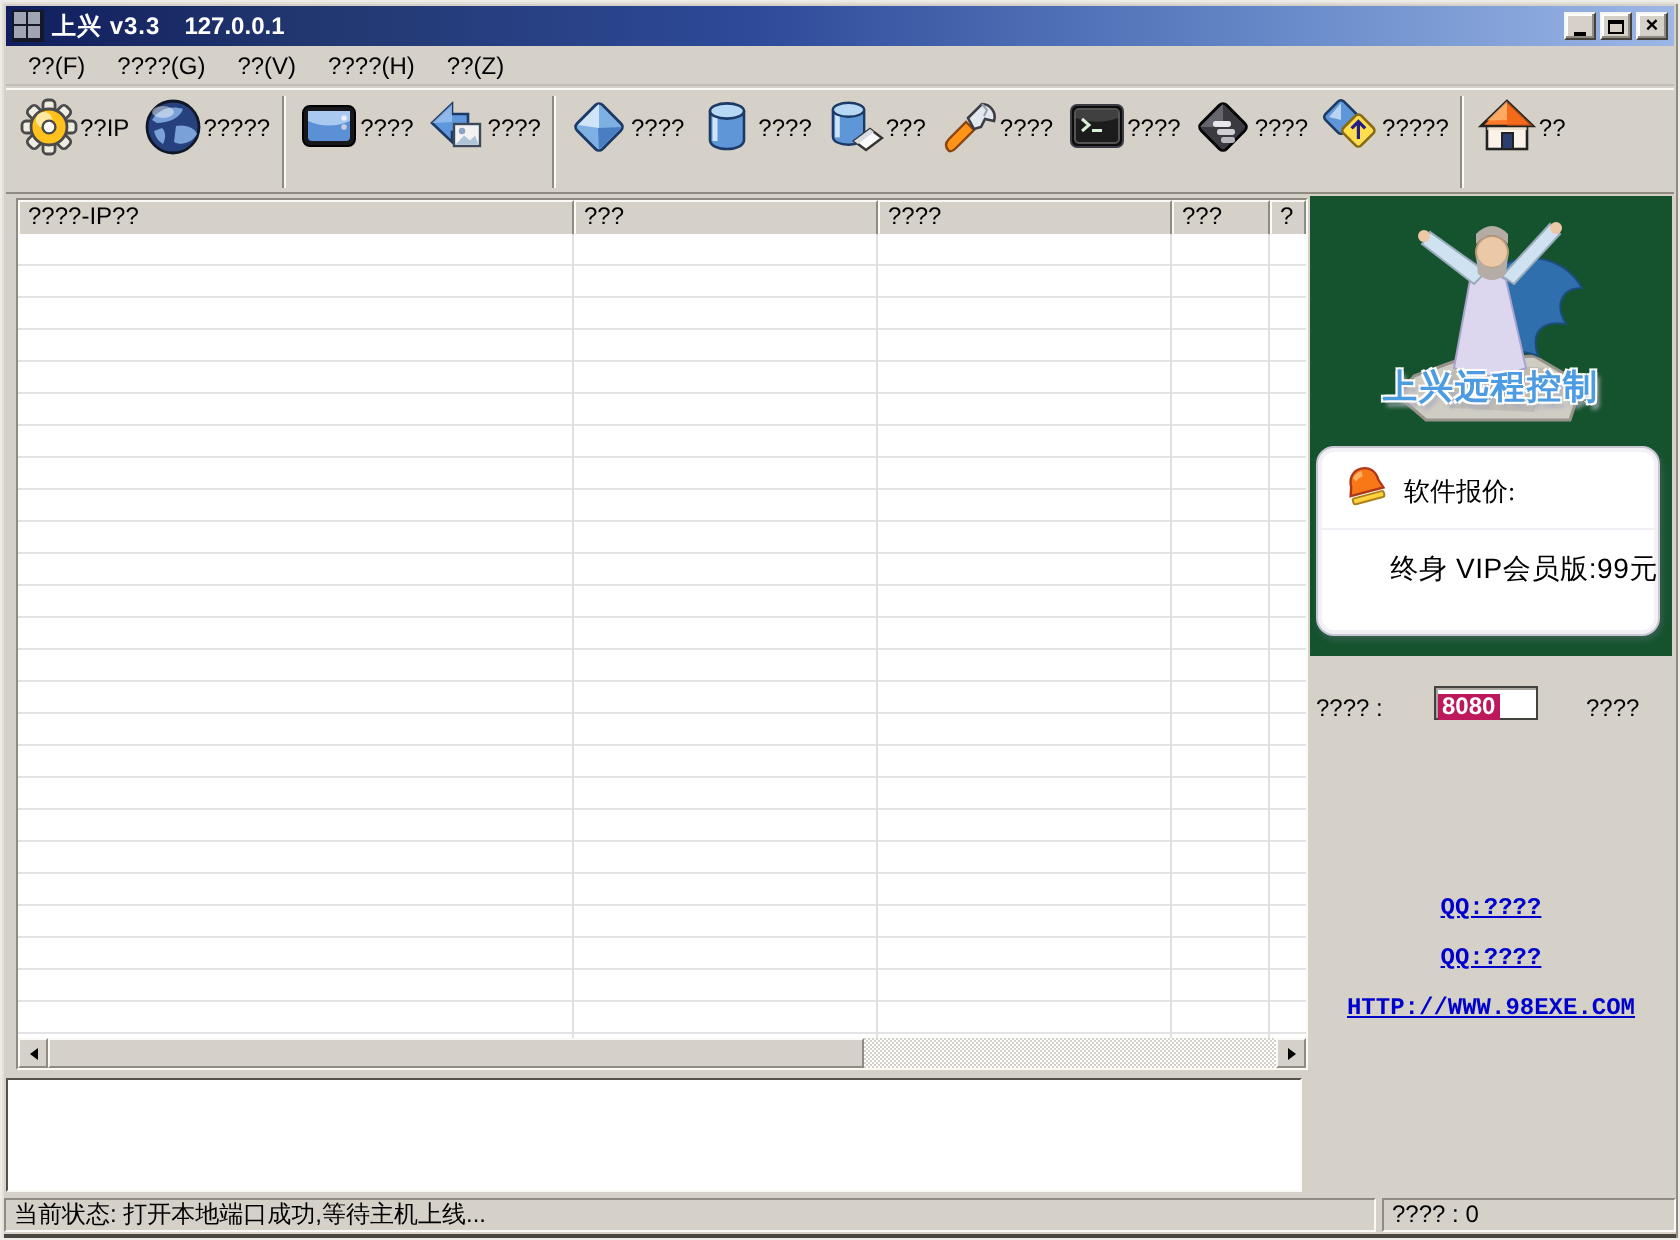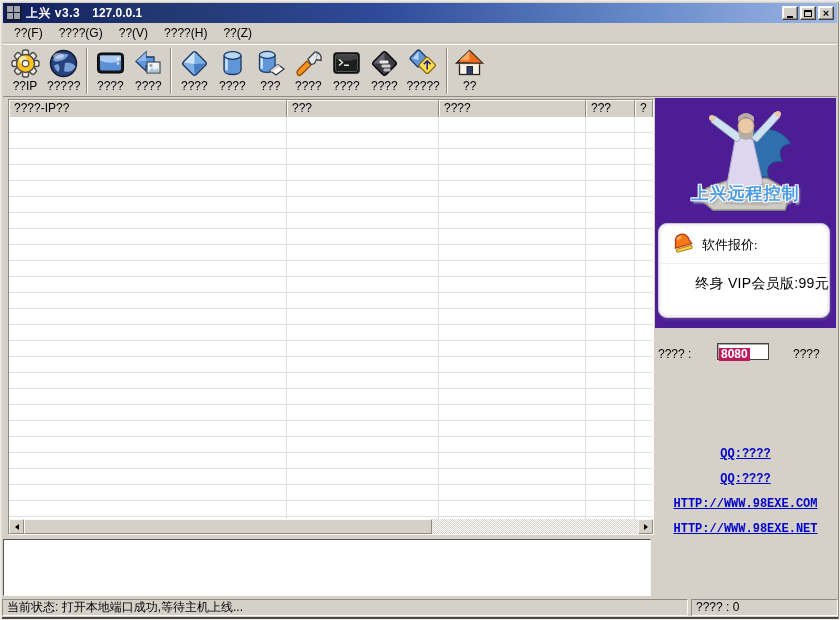--- a/index.html
+++ b/index.html
@@ -32,21 +32,21 @@
 
   
   .menubar{ position:absolute; left:3px; top:23px; width:834px; height:20px;
     display:flex; align-items:center; padding-left:3px; border-bottom:1px solid #c1bdb5; }
   .mitem{ font-size:12px; padding:2px 8px; cursor:default; }
 
   
   .toolbar{ position:absolute; left:3px; top:44px; width:834px; height:53px;
     display:flex; align-items:flex-start; padding:2px 2px 0 3px;
     border-bottom:1px solid #8f8b83; box-shadow: inset 0 1px 0 #fbf9f4; }
-  .tbtn{ min-width:38px; padding:2px 3px 0; display:flex; flex-direction:column;
+  .tbtn{ min-width:38px; padding:2px 3px 0; display:flex; flex-direction:row;
     align-items:center; cursor:pointer;text-align:right; }
   .tbtn svg{ width:31px; height:31px; display:block; }
   .tlabel{ font-size:12px; line-height:13px; margin-top:1px; white-space:nowrap; color:#000; }
   .tsep{ width:0; height:46px; margin:2px 3px 0; border-left:1px solid #8f8b83; border-right:1px solid #fbf9f5; }
 
   
   .grid{ position:absolute; left:8px; top:99px; width:646px; height:436px; background:#fff;
     border:1px solid; border-color:#8f8b83 #fbf9f5 #fbf9f5 #8f8b83; }
   .grid-header{ display:flex; height:27px; overflow:hidden; }
   .hcell{ background:#d5d1c9; border:1px solid; border-color:#fbf9f5 #8f8b83 #8f8b83 #fbf9f5;
@@ -70,21 +70,21 @@
     border:1px solid; border-color:#55524c #fbf9f5 #fbf9f5 #55524c; }
 
   
   .statusbar{ position:absolute; left:2px; top:599px; width:836px; height:17px; display:flex; gap:3px; }
   .spanel{ border:1px solid; border-color:#8f8b83 #fbf9f5 #fbf9f5 #8f8b83;
     font-size:12px; line-height:14px; padding:0 4px; white-space:nowrap; overflow:hidden; }
   .sp-left{ width:686px; } .sp-right{ flex:1; }
 
   
   .rpanel{ position:absolute; left:655px; top:98px; width:181px; height:500px; }
-  .light{ position:absolute; left:0; top:0; width:181px; height:230px; background:#4c1d95; }
+  .light{ position:absolute; left:0; top:0; width:181px; height:230px; background:#14532d; }
   .figure{ position:absolute; left:14px; top:2px; }
   .brand{ position:absolute; left:0; top:84px; width:100%; text-align:center;
     font-size:17px; font-weight:bold; letter-spacing:1px; color:#4d9ce2;
     text-shadow:-1px -1px 0 #fff,1px -1px 0 #fff,-1px 1px 0 #fff,1px 1px 0 #fff,2px 3px 2px #a9acb9; }
   .pricebox{ position:absolute; left:3px; top:125px; width:172px; height:95px; background:#fff;
     border:1px solid #c9c5d3; border-radius:9px;
     box-shadow: inset 0 0 0 2px #f3f1f6, 1px 2px 3px rgba(120,120,145,.35); }
   .pb-head{ display:flex; align-items:center; gap:8px; padding:8px 10px 5px 13px; border-bottom:1px solid #f0eef4; }
   .pb-title{ font-size:13px; color:#000;font-family:Liberation Serif, serif; }
   .pb-price{ text-align:right; font-size:14px; margin-top:11px; letter-spacing:.3px; color:#000; }
@@ -362,21 +362,20 @@
     <span class="port-label">???? :</span>
     <div class="port-input">
       <span class="sel">8080</span>
     </div>
     <span class="port-suffix">????</span>
 
     <div class="links">
       <a class="link">QQ:????</a>
       <a class="link">QQ:????</a>
       <a class="link">HTTP://WWW.98EXE.COM</a>
-      <a class="link">HTTP://WWW.98EXE.NET</a>
     </div>
   </div>
 
   <div class="statusbar">
     <div class="spanel sp-left">当前状态: 打开本地端口成功,等待主机上线...</div>
     <div class="spanel sp-right">???? : 0</div>
   </div>
 
 </div>
 

